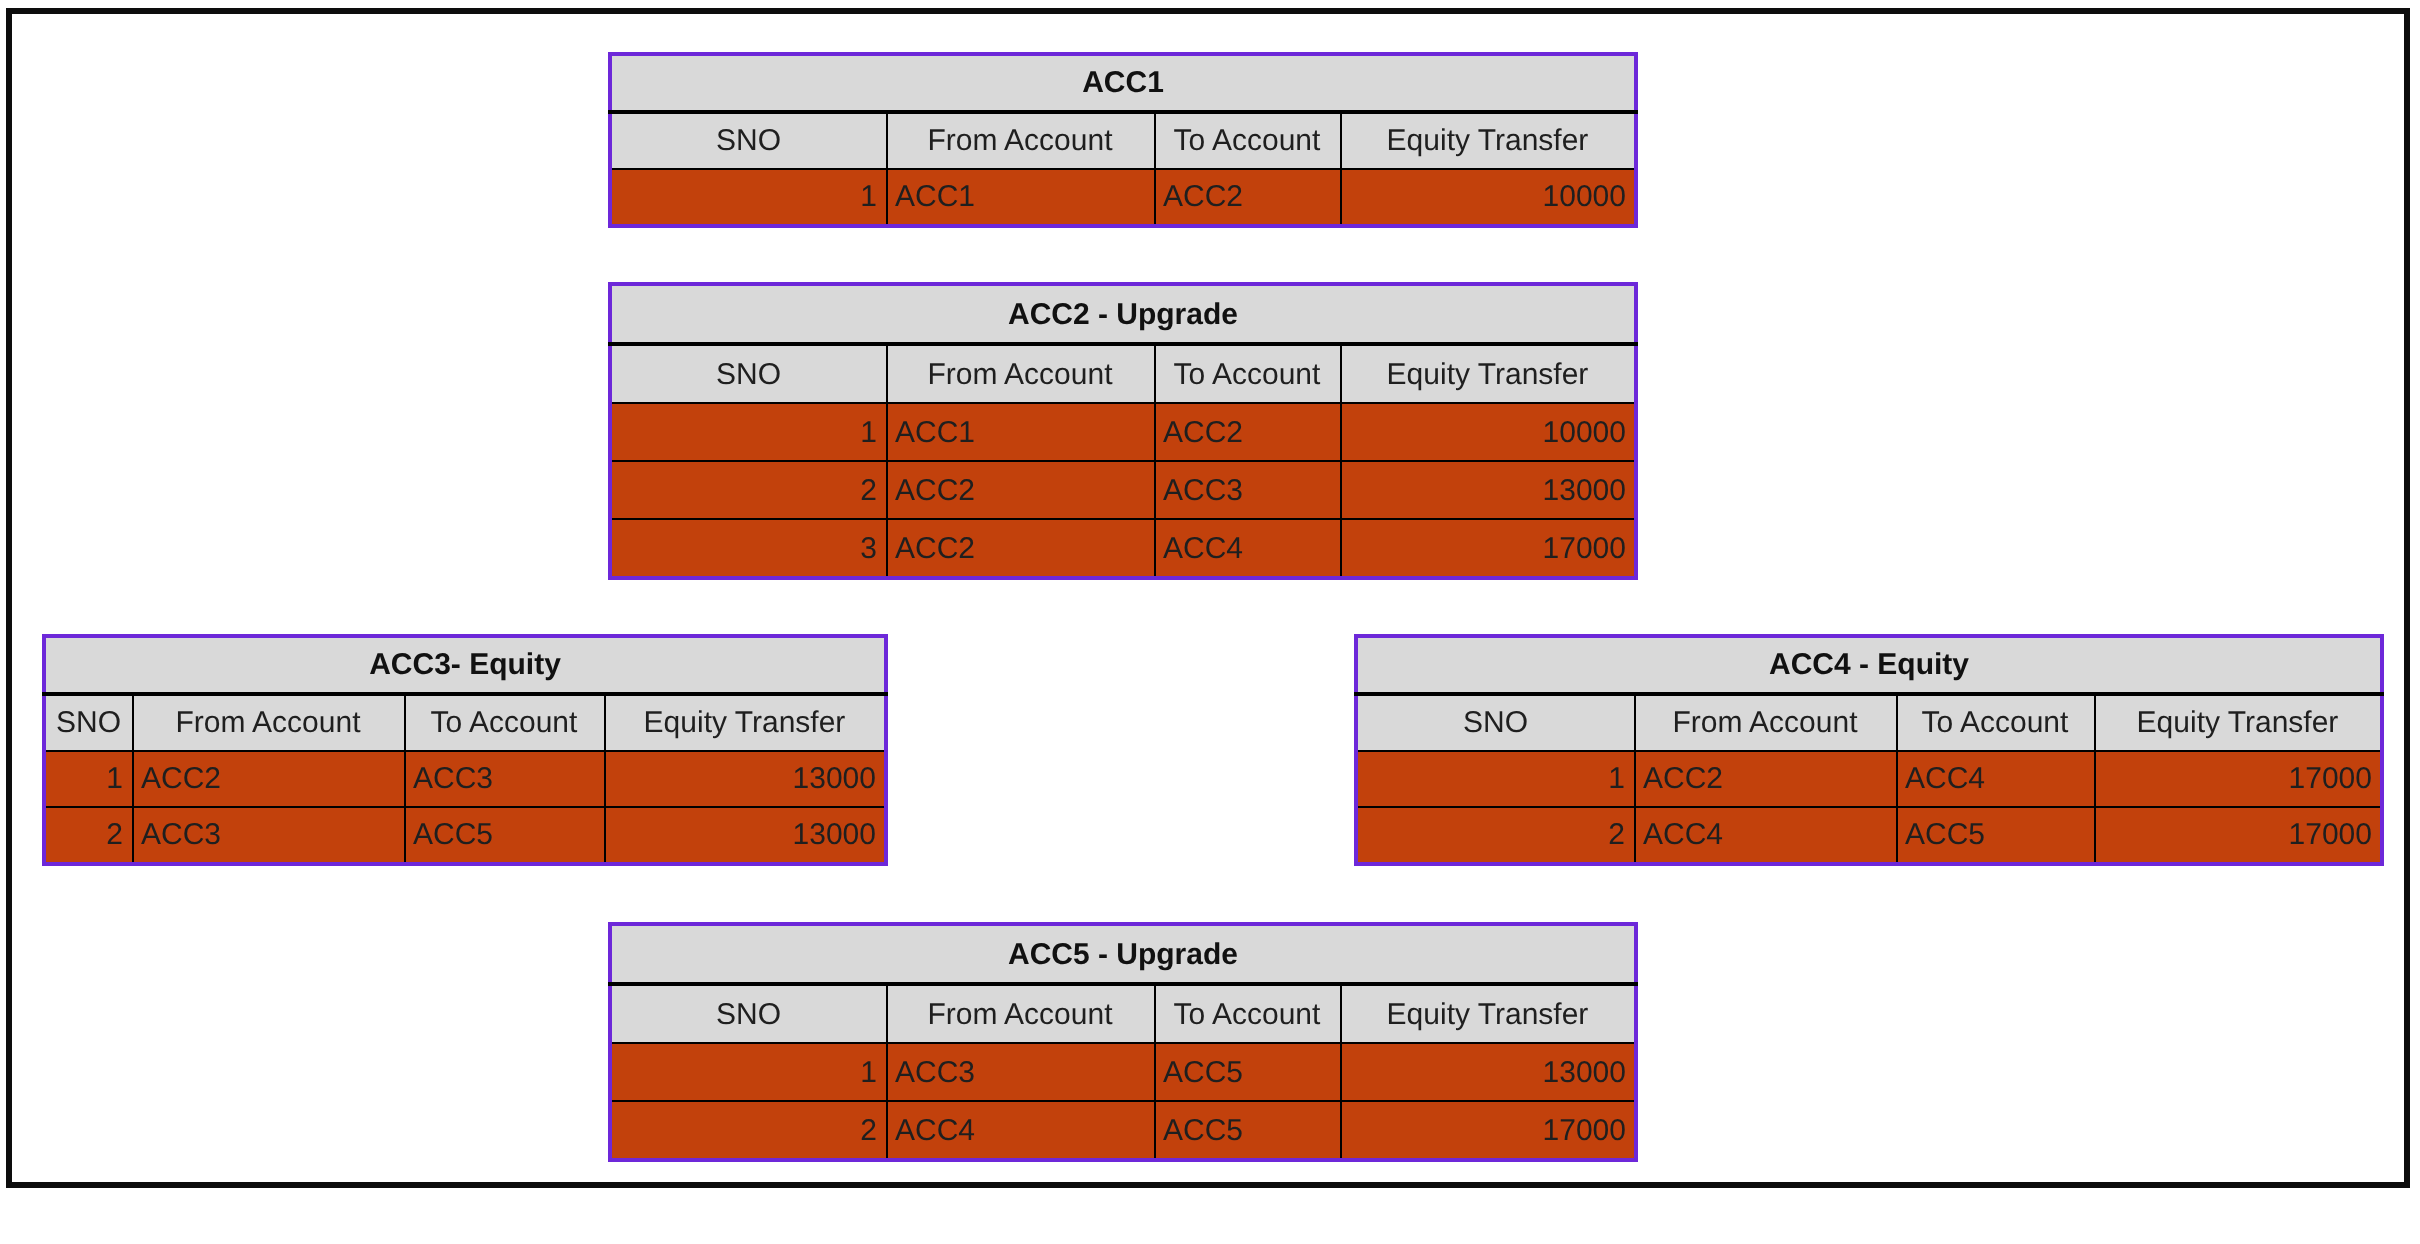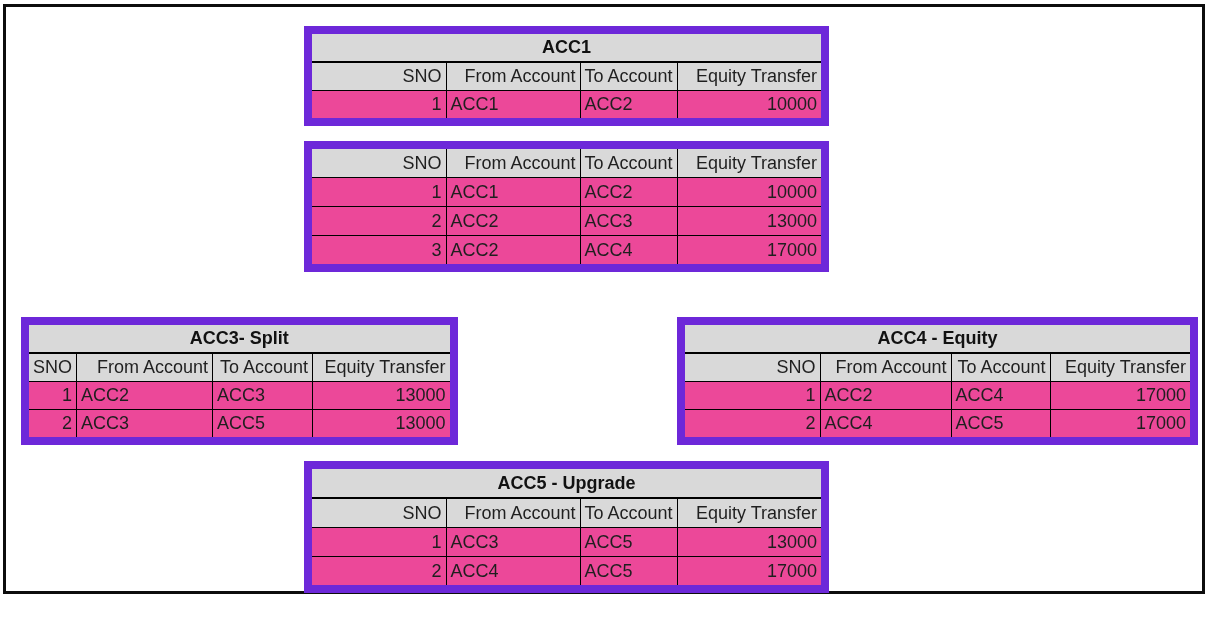--- a/index.html
+++ b/index.html
@@ -6,37 +6,37 @@
   body{
     width:1210px;height:622px;position:relative;background:#ffffff;
     font-family:"Liberation Sans", sans-serif;
   }
   .frame{
     position:absolute;left:3px;top:4px;width:1196px;height:584px;
     border:3px solid #0d0d0d;background:#ffffff;
   }
   table.acct{
     position:absolute;border-collapse:collapse;table-layout:fixed;
-    background:#ec4899;font-size:18px;color:#1f1f1f;
-    border:8px solid #6d28d9;
+    background:#c2410c;font-size:15px;color:#1f1f1f;
+    border:2px solid #6d28d9;
   }
   table.acct th, table.acct td{
     border:1px solid #000000;
     padding:0 4px;
     overflow:hidden;white-space:nowrap;
     font-weight:normal;
   }
   table.rh27 th, table.rh27 td{height:27px;}
   table.rh28 th, table.rh28 td{height:28px;}
   tr.title-row th{
     background:#d9d9d9;font-weight:bold;text-align:center;
     border-bottom:2px solid #000000;color:#111111;
   }
   tr.head-row th{
-    background:#d9d9d9;text-align:right;
+    background:#d9d9d9;text-align:center;
   }
   td.num{text-align:right;}
   td.txt{text-align:left;}
 </style>
 </head>
 <body>
 
 <div class="frame"></div>
 
 <table class="acct rh27" style="left:304px;top:26px;">
@@ -68,20 +68,23 @@
 </table>
 
 <table class="acct rh28" style="left:304px;top:141px;">
   <colgroup>
       <col style="width:138px">
       <col style="width:134px">
       <col style="width:93px">
       <col style="width:148px">
     </colgroup>
   <thead>
+    <tr class="title-row">
+      <th colspan="4">ACC2 - Upgrade</th>
+    </tr>
     <tr class="head-row">
       <th>SNO</th>
       <th>From Account</th>
       <th>To Account</th>
       <th>Equity Transfer</th>
     </tr>
   </thead>
   <tbody>
     <tr>
       <td class="num">1</td>
@@ -106,21 +109,21 @@
 
 <table class="acct rh27" style="left:21px;top:317px;">
   <colgroup>
       <col style="width:44px">
       <col style="width:136px">
       <col style="width:100px">
       <col style="width:141px">
     </colgroup>
   <thead>
     <tr class="title-row">
-      <th colspan="4">ACC3- Split</th>
+      <th colspan="4">ACC3- Equity</th>
     </tr>
     <tr class="head-row">
       <th>SNO</th>
       <th>From Account</th>
       <th>To Account</th>
       <th>Equity Transfer</th>
     </tr>
   </thead>
   <tbody>
     <tr>

